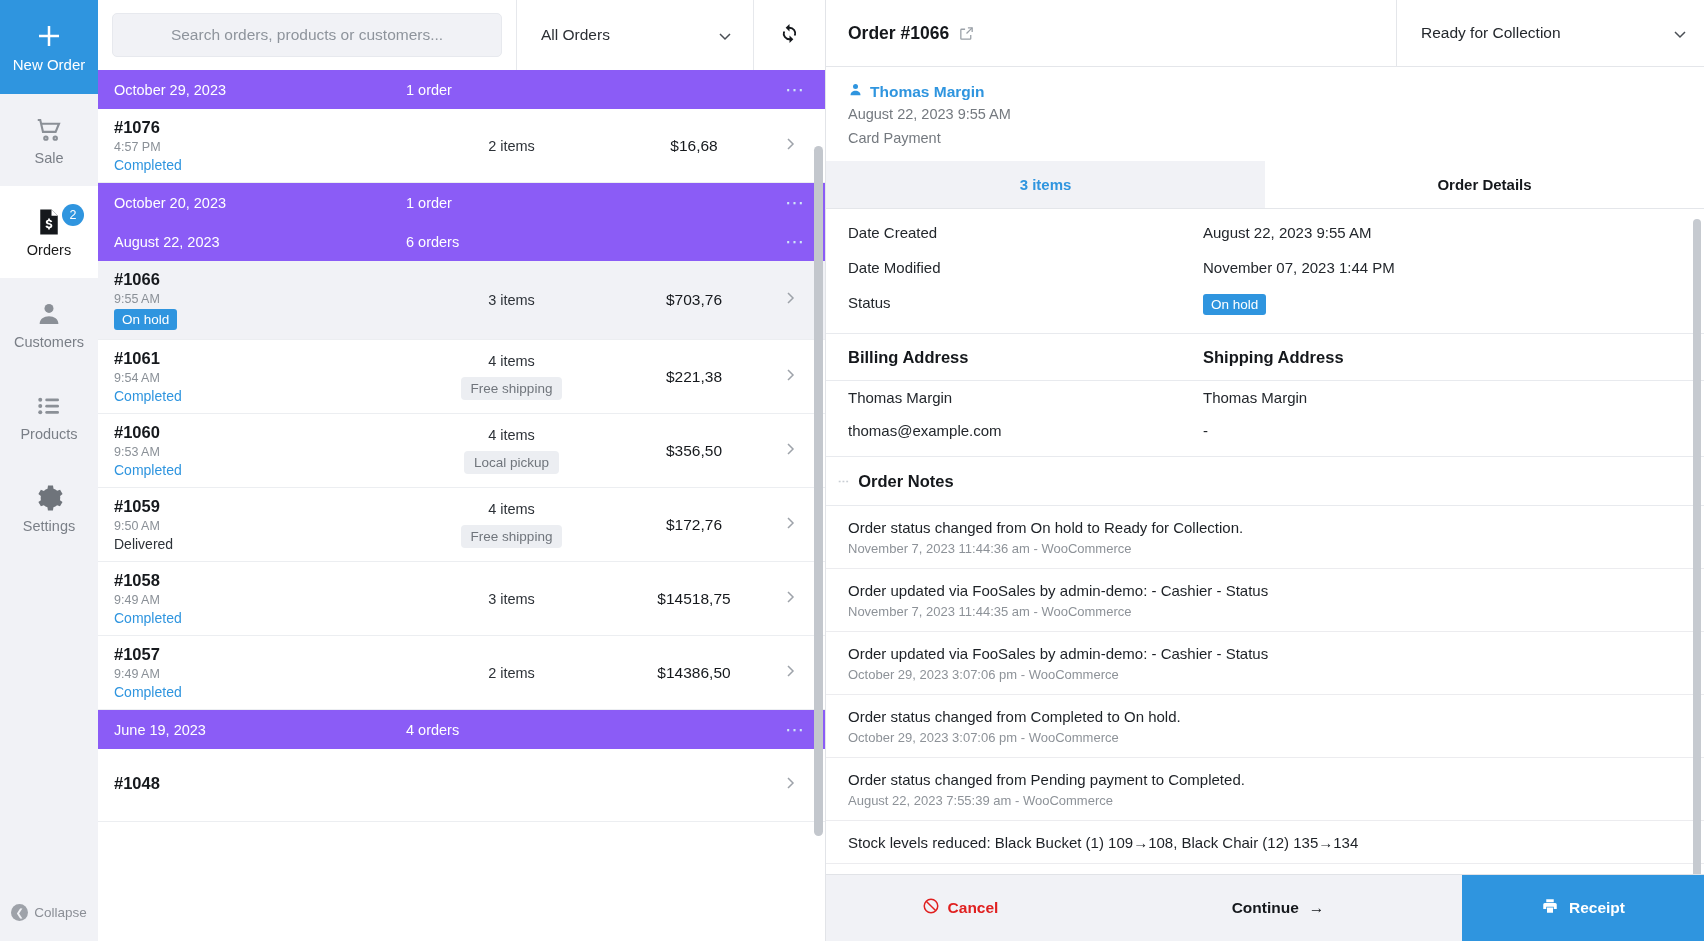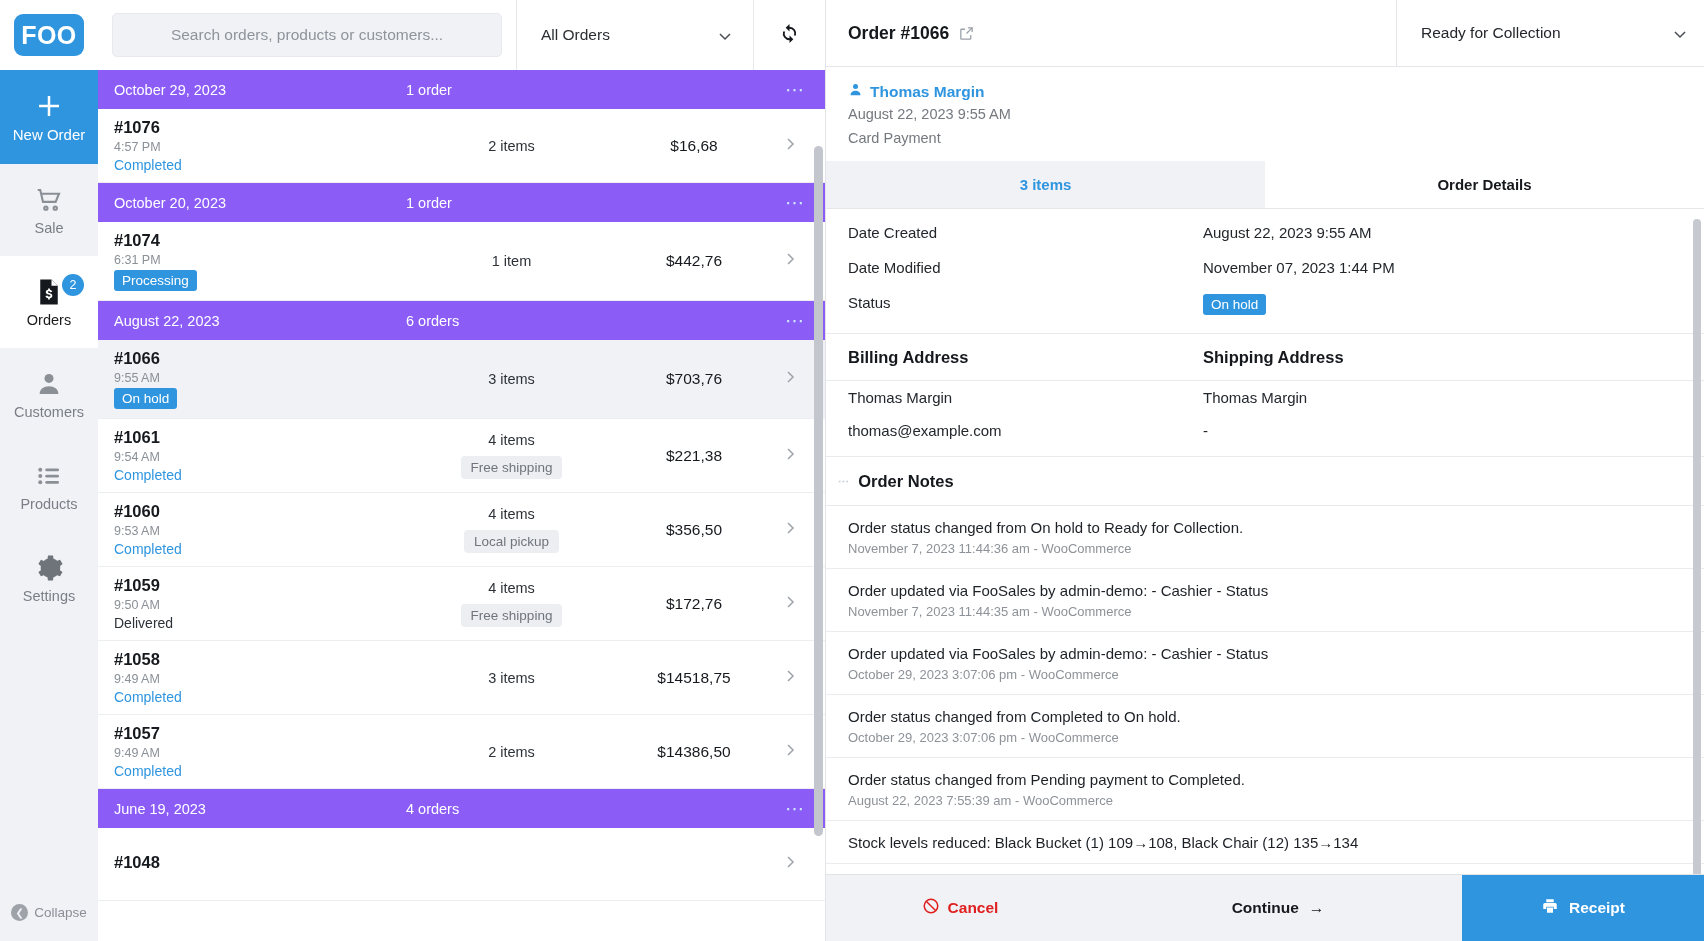--- a/index.html
+++ b/index.html
@@ -262,23 +262,20 @@
     display: flex; align-items: center; justify-content: center;
     gap: 10px; font-weight: bold; font-size: 15.5px; cursor: pointer;
   }
 </style>
 </head>
 <body>
 
 <div class="app">
 
   <div class="sidebar">
-    <div class="logo-box">
-      <div class="logo">FOO</div>
-    </div>
 
     <div class="nav-item neworder">
       <span class="nav-icon">
         <svg viewBox="0 0 24 24" width="30" height="30">
             <path d="M11 4h2v16h-2z M4 11h16v2H4z" fill="#ffffff"></path>
           </svg>
       </span>
       <span class="nav-label">New Order</span>
     </div>
 
@@ -386,34 +383,20 @@
             <div class="or-total">$16,68</div>
             <div class="or-arrow"><svg viewBox="0 0 16 16" width="16" height="16" fill="none" stroke="#9ea3aa" stroke-width="1.5">
                 <path d="M6 3l5 5-5 5"></path>
               </svg></div>
           </div>
           <div class="group-head">
             <span class="gh-date">October 20, 2023</span>
             <span class="gh-count">1 order</span>
             <span class="gh-dots">⋯</span>
           </div>
-          <div class="order-row">
-            <div class="or-left">
-              <span class="or-id">#1074</span>
-              <span class="or-time">6:31 PM</span>
-              <span class="or-status pill">Processing</span>
-            </div>
-            <div class="or-mid">
-              <span class="or-items">1 item</span>
-            </div>
-            <div class="or-total">$442,76</div>
-            <div class="or-arrow"><svg viewBox="0 0 16 16" width="16" height="16" fill="none" stroke="#9ea3aa" stroke-width="1.5">
-                <path d="M6 3l5 5-5 5"></path>
-              </svg></div>
-          </div>
           <div class="group-head">
             <span class="gh-date">August 22, 2023</span>
             <span class="gh-count">6 orders</span>
             <span class="gh-dots">⋯</span>
           </div>
           <div class="order-row selected">
             <div class="or-left">
               <span class="or-id">#1066</span>
               <span class="or-time">9:55 AM</span>
               <span class="or-status pill">On hold</span>

